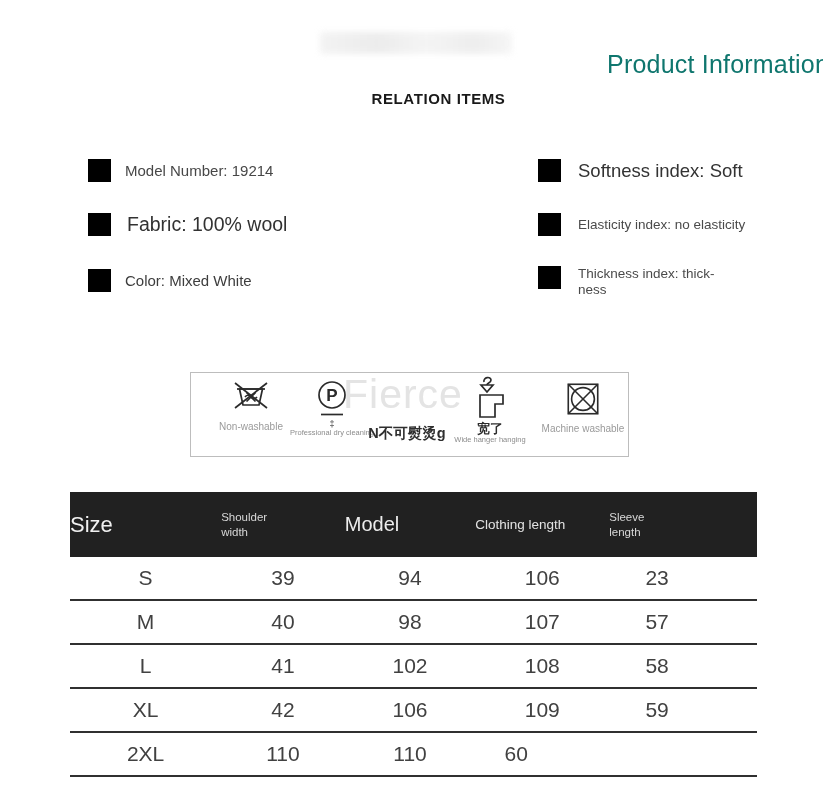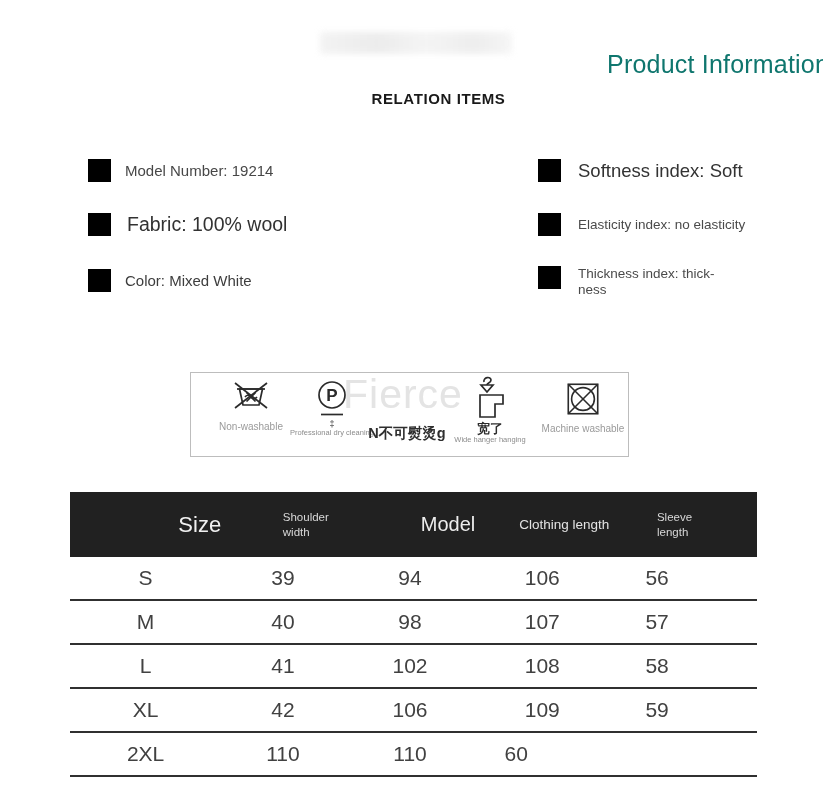--- a/index.html
+++ b/index.html
@@ -53,21 +53,21 @@
   .no-iron-lbl{
     position:absolute;left:170px;top:51px;width:92px;text-align:center;
     font-size:14.5px;font-weight:600;color:#2e2e2e;white-space:nowrap;
   }
   .cn-lbl{font-size:13px;font-weight:bold;color:#2c2c2c;margin-top:-1px;}
   .ci4 .care-lbl-tiny{margin-top:-3px;}
   
   .tbl{position:absolute;left:70px;top:492px;width:687px;}
   .grid5{display:grid;grid-template-columns:22% 18% 19% 19.5% 21.5%;}
   .tbl-header{height:65px;background:#212121;align-items:center;}
-  .hc{display:flex;justify-content:flex-end;}
+  .hc{display:flex;justify-content:flex-start;}
   .h-size{font-size:22px;color:#f0f0f0;}
   .h-small{width:62px;font-size:11.5px;color:#d8d8d8;line-height:1.3;text-align:left;}
   .h-bust{font-size:20px;color:#ededed;}
   .h-clothing{font-size:13.5px;color:#e3e3e3;}
   .hc.pad-r, .cell.pad-r{padding-right:52px;}
   .h-sleeve{width:48px;}
   .tbl-row{height:42px;align-items:center;border-bottom:2px solid #303030;}
   .cell{text-align:center;font-size:21px;color:#414141;}
 </style>
 </head>
@@ -170,21 +170,21 @@
       <div class="hc pad-r">
           <span class="h-small h-sleeve">Sleeve length</span>
         </div>
     </div>
 
     <div class="tbl-row grid5">
       <div class="cell">S</div>
       <div class="cell">39</div>
       <div class="cell">94</div>
       <div class="cell">106</div>
-      <div class="cell pad-r">56</div>
+      <div class="cell pad-r">23</div>
     </div>
     <div class="tbl-row grid5">
       <div class="cell">M</div>
       <div class="cell">40</div>
       <div class="cell">98</div>
       <div class="cell">107</div>
       <div class="cell pad-r">57</div>
     </div>
     <div class="tbl-row grid5">
       <div class="cell">L</div>

